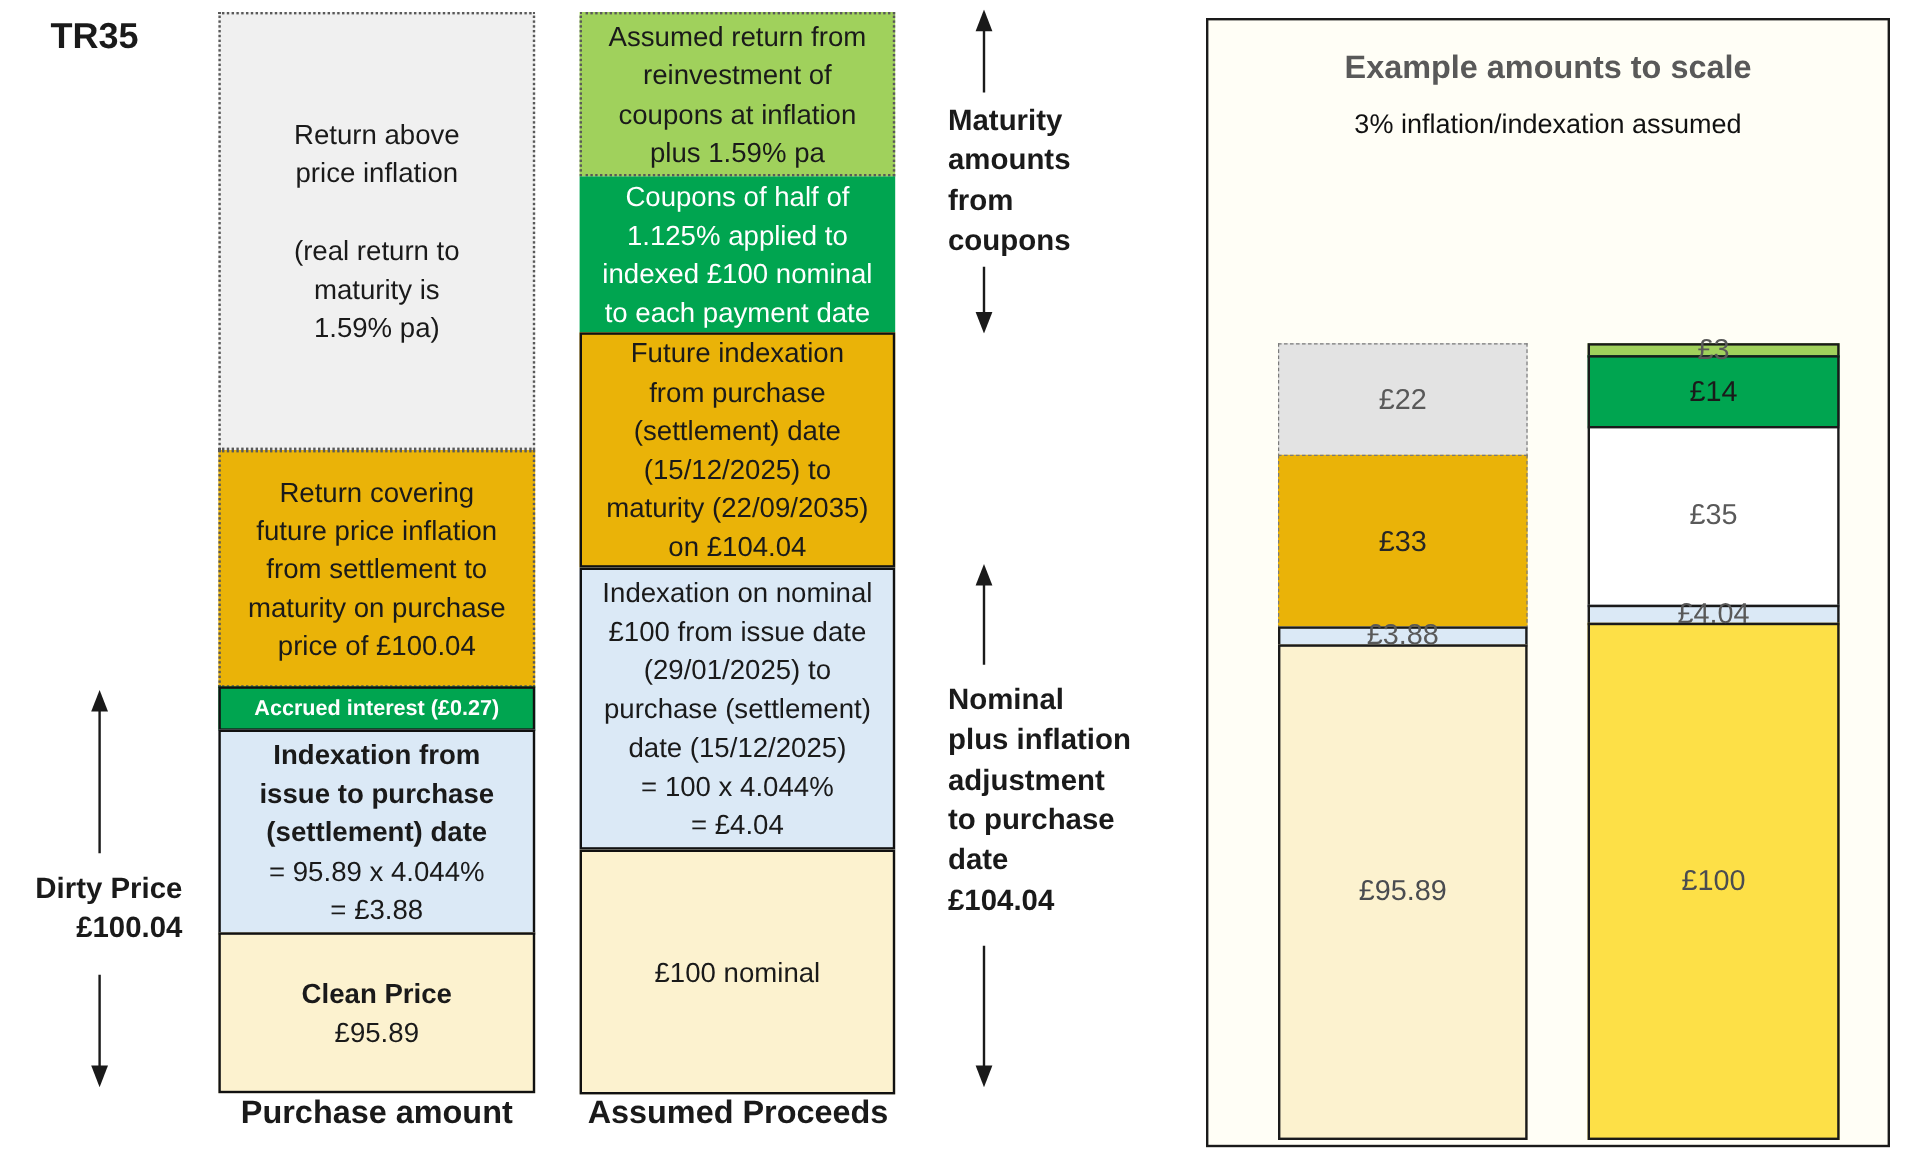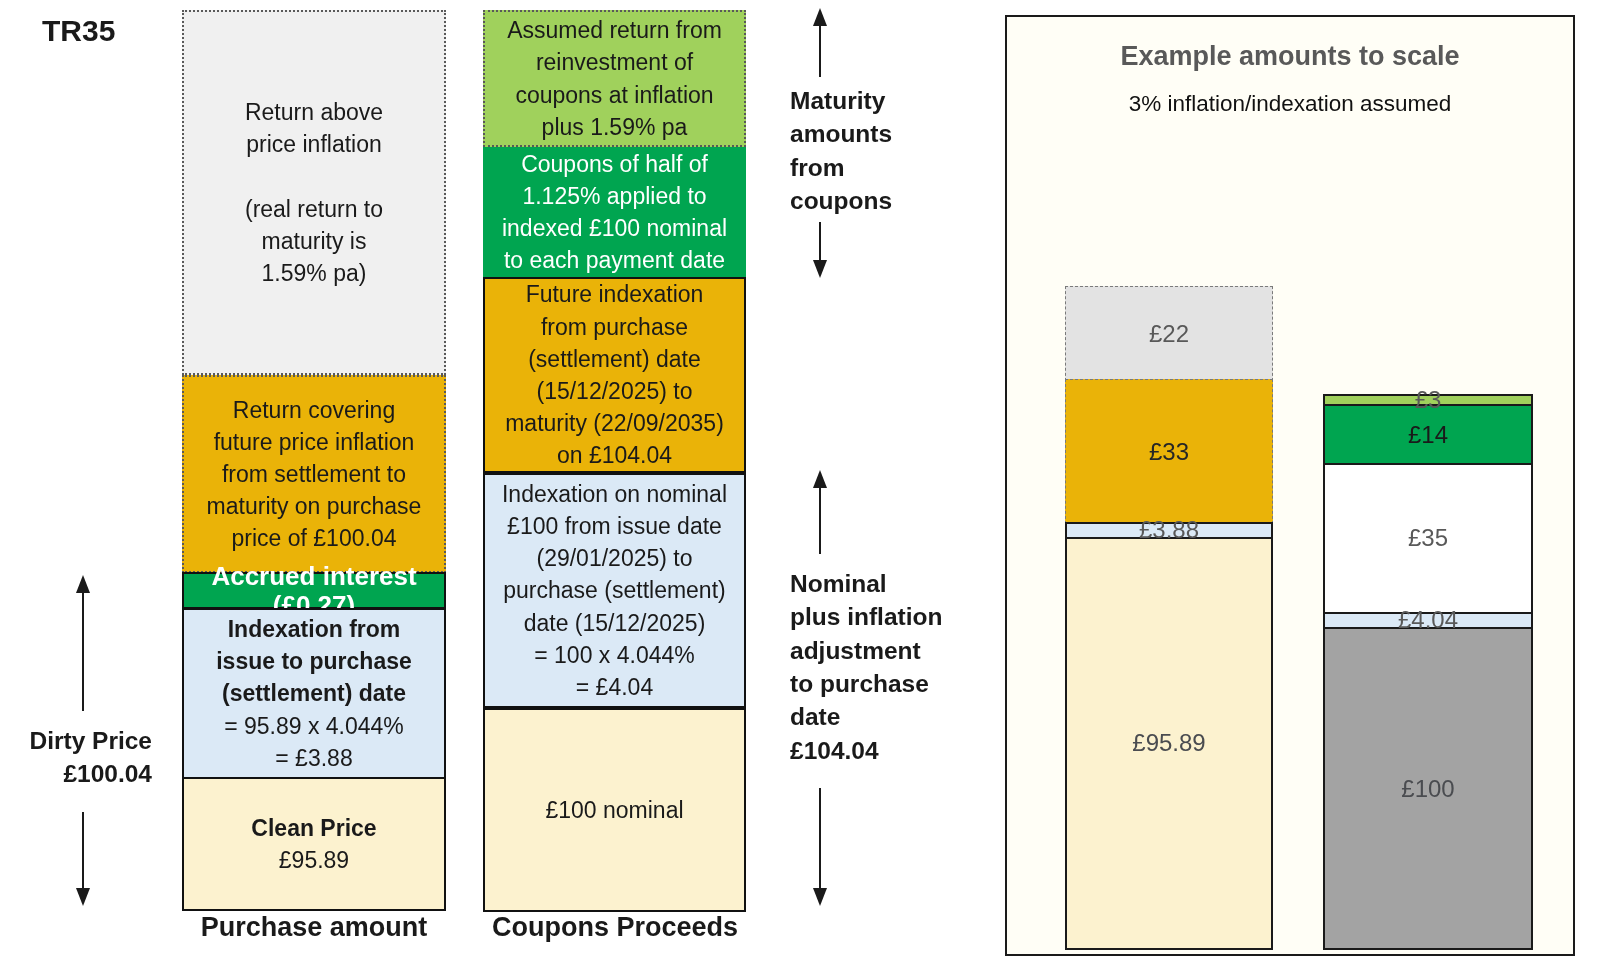--- a/index.html
+++ b/index.html
@@ -15,21 +15,21 @@
   .solidb{border:2.5px solid #111111;}
   .grey-fill{background:#F0F0F0;}
   .white-fill{background:#eab308;}
   .green-fill{background:#00A550;color:#ffffff;}
   .lgreen-fill{background:#A0D15C;}
   .blue-fill{background:#DBE9F6;}
   .cream-fill{background:#FCF2CF;}
   .page-title{font-weight:bold;font-size:30px;}
   .footer-label{font-weight:bold;font-size:27px;text-align:center;}
   .mid-label{font-weight:bold;font-size:24.5px;line-height:1.36;}
-  .accrued{font-weight:bold;font-size:26px;line-height:1.1;}
+  .accrued{font-weight:bold;font-size:18px;line-height:1.1;}
   
   .panel{box-sizing:border-box;background:#FFFEF6;border:2px solid #1a1a1a;}
   .panel-title{font-weight:bold;font-size:27px;color:#595959;text-align:center;width:100%;}
   .panel-subtitle{font-size:22.5px;text-align:center;width:100%;color:#111;}
   .panel-note{font-size:23px;line-height:1.36;color:#111;text-align:left;}
   .bar{position:absolute;bottom:4px;display:flex;flex-direction:column;}
   .seg{box-sizing:border-box;width:100%;display:flex;align-items:center;justify-content:center;
        font-size:24px;position:relative;}
   .seg + .seg{margin-top:-2px;}
   .seg-solid{border:2.5px solid #1a1a1a;}
@@ -93,21 +93,21 @@
   <div class="abs box solidb blue-fill pre" style="left:483px;top:473px;width:263px;height:235px;">Indexation on nominal
 £100 from issue date
 (29/01/2025) to
 purchase (settlement)
 date (15/12/2025)
 = 100 x 4.044%
 = £4.04</div>
 
   <div class="abs box solidb cream-fill pre" style="left:483px;top:708px;width:263px;height:204px;">£100 nominal</div>
 
-  <div class="abs footer-label" style="left:473px;top:912px;width:284px;">Coupons Proceeds</div>
+  <div class="abs footer-label" style="left:473px;top:912px;width:284px;">Assumed Proceeds</div>
 
   <svg class="abs" style="left:70px;top:575px;" width="26" height="137">
     <line x1="13" y1="136" x2="13" y2="15" stroke="#1a1a1a" stroke-width="2"></line>
     <polygon points="13,0 6,18 20,18" fill="#1a1a1a"></polygon>
   </svg>
   <div class="abs mid-label pre" style="left:18px;top:724px;width:134px;text-align:right;">Dirty Price
 £100.04</div>
   <svg class="abs" style="left:70px;top:812px;" width="26" height="94">
     <line x1="13" y1="0" x2="13" y2="79" stroke="#1a1a1a" stroke-width="2"></line>
     <polygon points="13,94 6,76 20,76" fill="#1a1a1a"></polygon>
@@ -169,19 +169,19 @@
         </div>
         <div class="seg seg-solid" style="height: 60.34px; background: rgb(0, 165, 80);">
           <span class="seg-label" style="color: rgb(26, 26, 26);">£14</span>
         </div>
         <div class="seg seg-solid" style="height: 150.85px; background: rgb(255, 255, 255);">
           <span class="seg-label" style="color: rgb(89, 89, 89);">£35</span>
         </div>
         <div class="seg seg-solid" style="height: 17.4124px; background: rgb(219, 233, 246);">
           <span class="seg-label" style="color: rgb(89, 89, 89);">£4.04</span>
         </div>
-        <div class="seg seg-solid" style="height: 323px; background: #a3a3a3;">
+        <div class="seg seg-solid" style="height: 431px; background: #fde047;">
           <span class="seg-label" style="color: rgb(74, 76, 80);">£100</span>
         </div>
       </div>
   </div>
 
 </div>
 
 </body></html>

